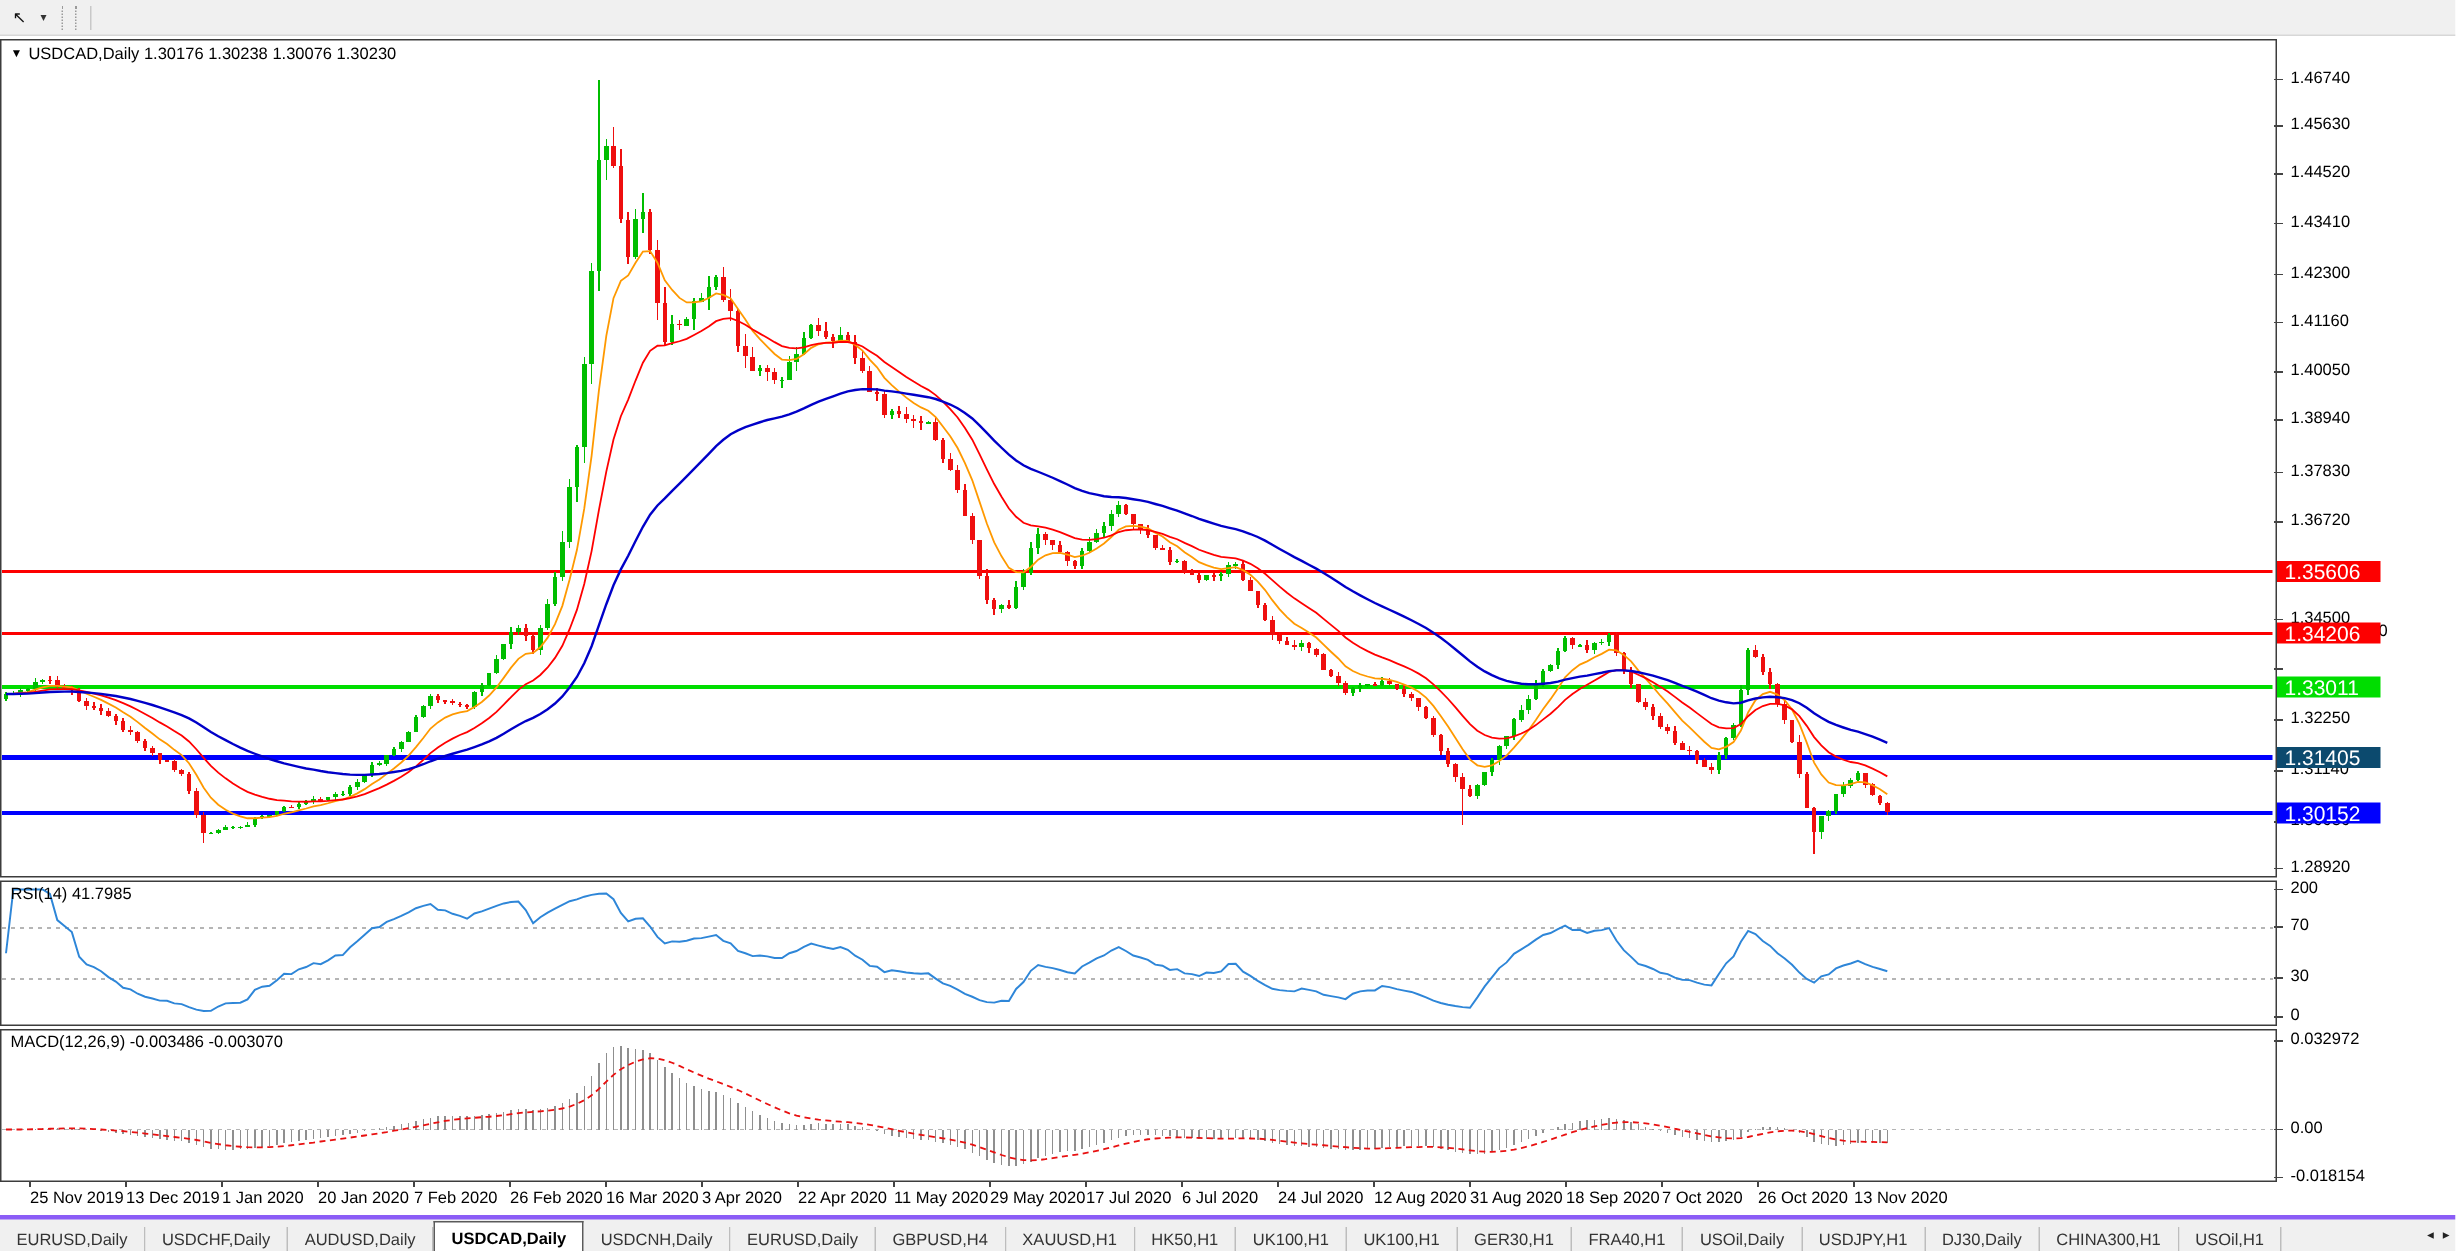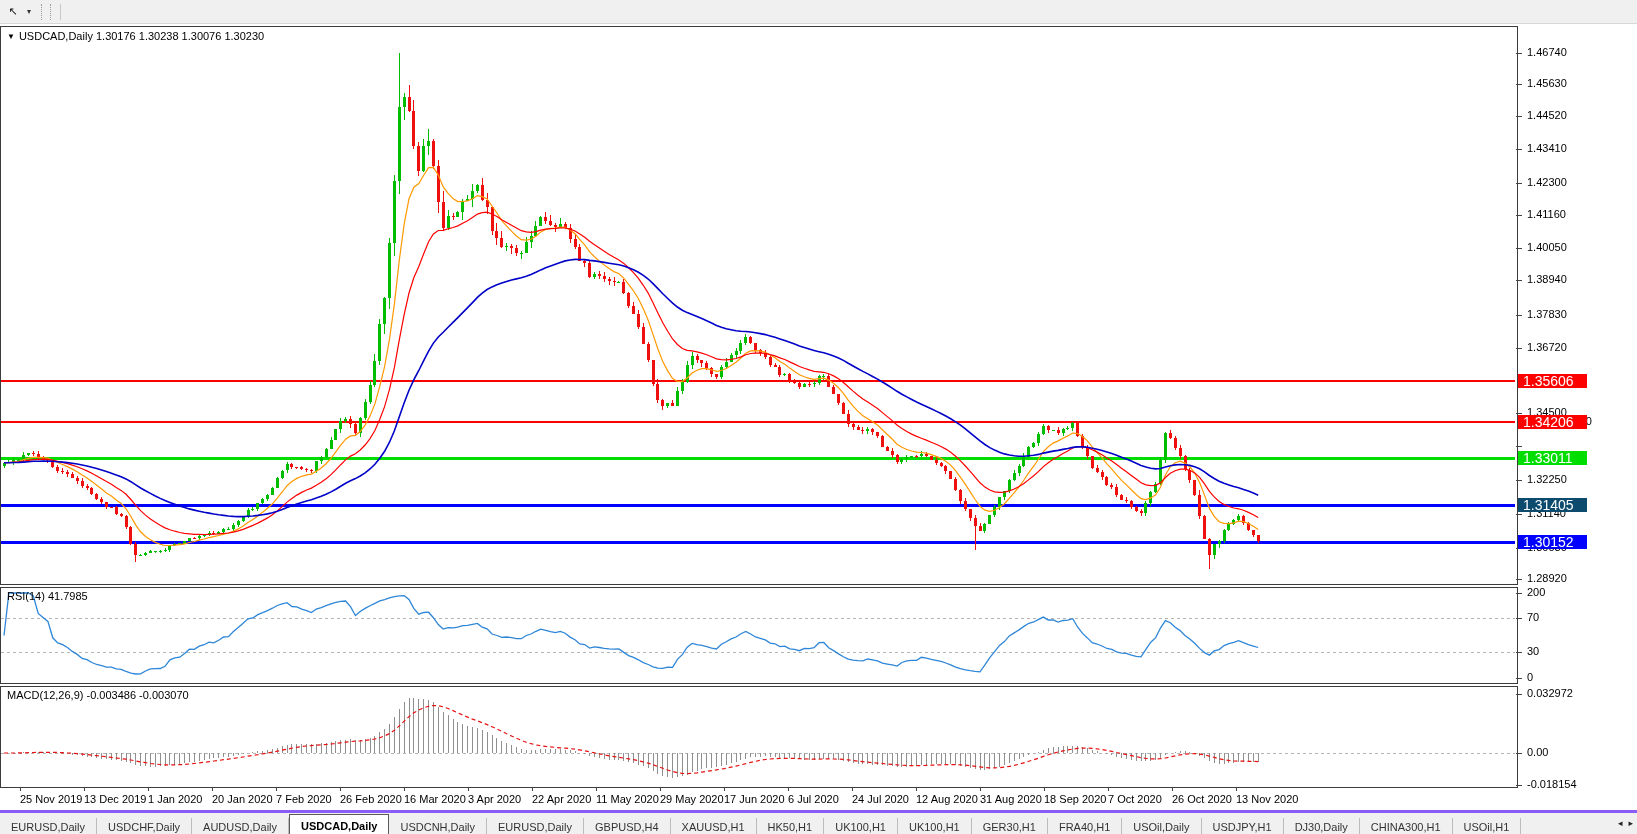--- a/index.html
+++ b/index.html
@@ -938,21 +938,21 @@
       <div class="date-label" style="left: 84px;">13 Dec 2019</div>
       <div class="date-label" style="left: 148px;">1 Jan 2020</div>
       <div class="date-label" style="left: 212px;">20 Jan 2020</div>
       <div class="date-label" style="left: 276px;">7 Feb 2020</div>
       <div class="date-label" style="left: 340px;">26 Feb 2020</div>
       <div class="date-label" style="left: 404px;">16 Mar 2020</div>
       <div class="date-label" style="left: 468px;">3 Apr 2020</div>
       <div class="date-label" style="left: 532px;">22 Apr 2020</div>
       <div class="date-label" style="left: 596px;">11 May 2020</div>
       <div class="date-label" style="left: 660px;">29 May 2020</div>
-      <div class="date-label" style="left: 724px;">17 Jun 2020</div>
+      <div class="date-label" style="left: 724px;">17 Jul 2020</div>
       <div class="date-label" style="left: 788px;">6 Jul 2020</div>
       <div class="date-label" style="left: 852px;">24 Jul 2020</div>
       <div class="date-label" style="left: 916px;">12 Aug 2020</div>
       <div class="date-label" style="left: 980px;">31 Aug 2020</div>
       <div class="date-label" style="left: 1044px;">18 Sep 2020</div>
       <div class="date-label" style="left: 1108px;">7 Oct 2020</div>
       <div class="date-label" style="left: 1172px;">26 Oct 2020</div>
       <div class="date-label" style="left: 1236px;">13 Nov 2020</div>
     </div>
 

